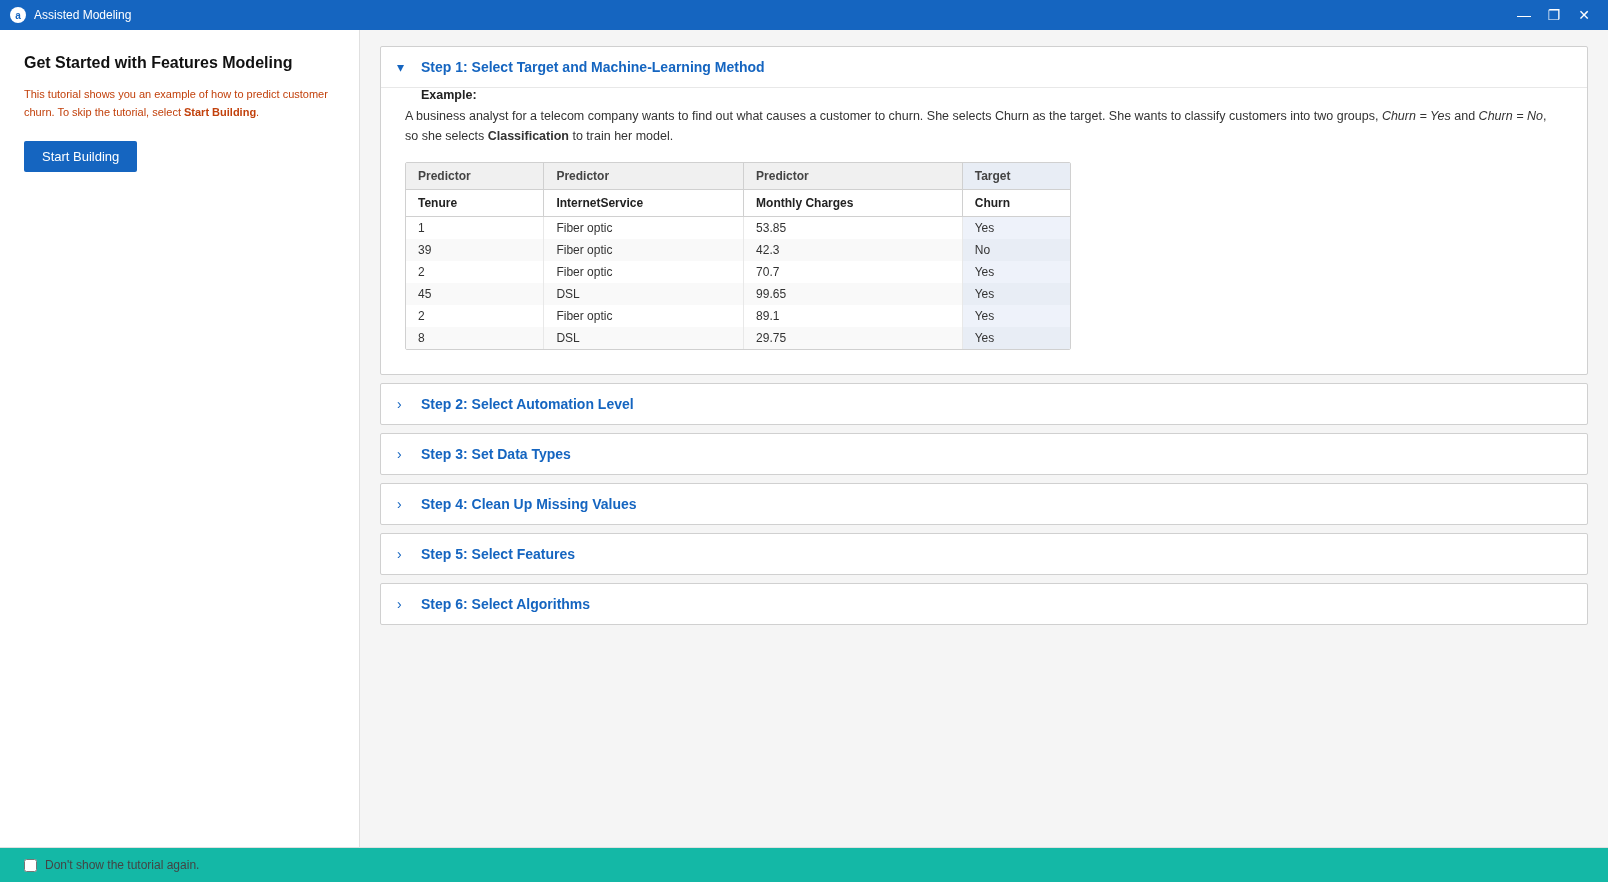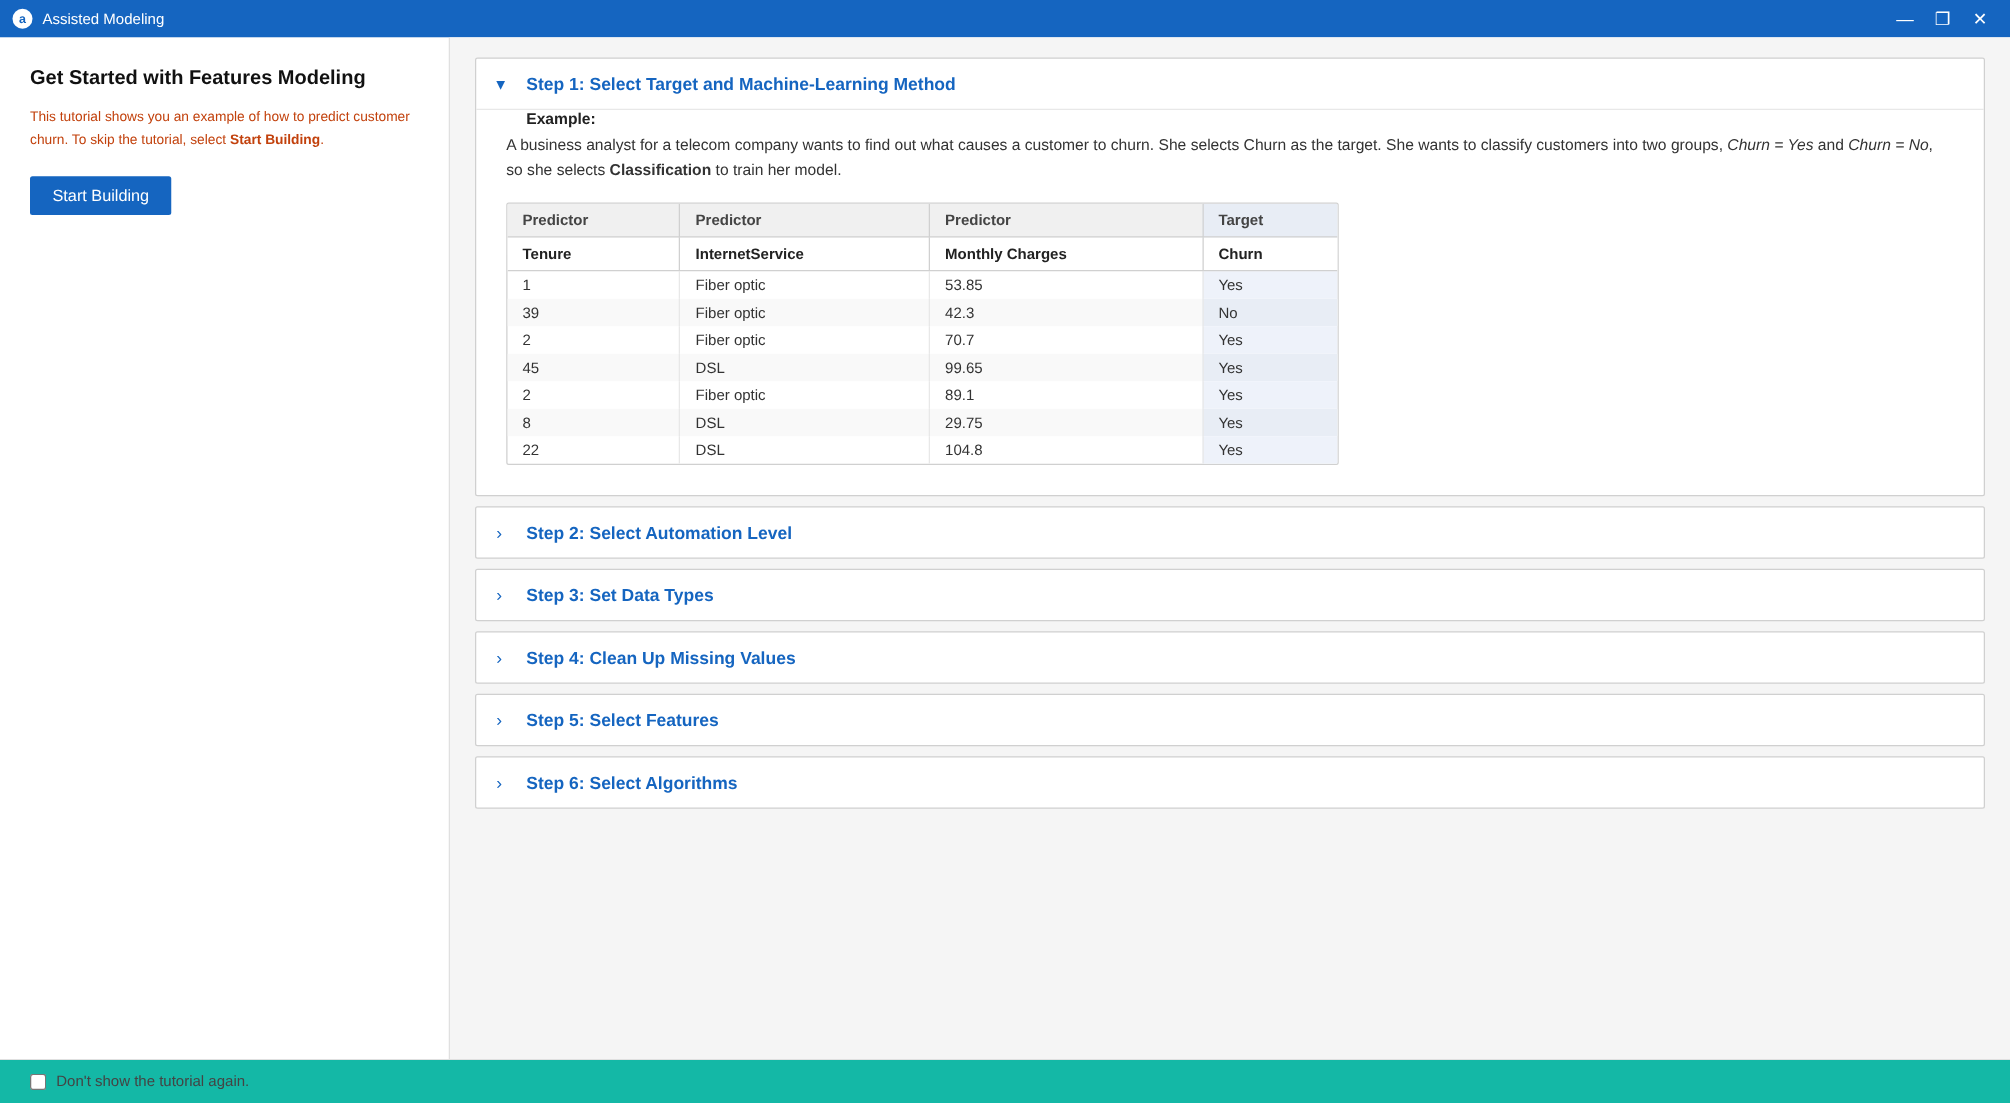--- a/index.html
+++ b/index.html
@@ -285,26 +285,20 @@
                   <td>Fiber optic</td>
                   <td>89.1</td>
                   <td class="target-cell">Yes</td>
                 </tr>
                 <tr>
                   <td>8</td>
                   <td>DSL</td>
                   <td>29.75</td>
                   <td class="target-cell">Yes</td>
                 </tr>
-                <tr>
-                  <td>22</td>
-                  <td>DSL</td>
-                  <td>104.8</td>
-                  <td class="target-cell">Yes</td>
-                </tr>
               </tbody>
           </table>
         </div>
       </div>
     </div>
 
     <div class="step-panel">
       <div class="step-header">
         <span class="step-chevron">›</span>
         <span class="step-title">Step 2: Select Automation Level</span>

